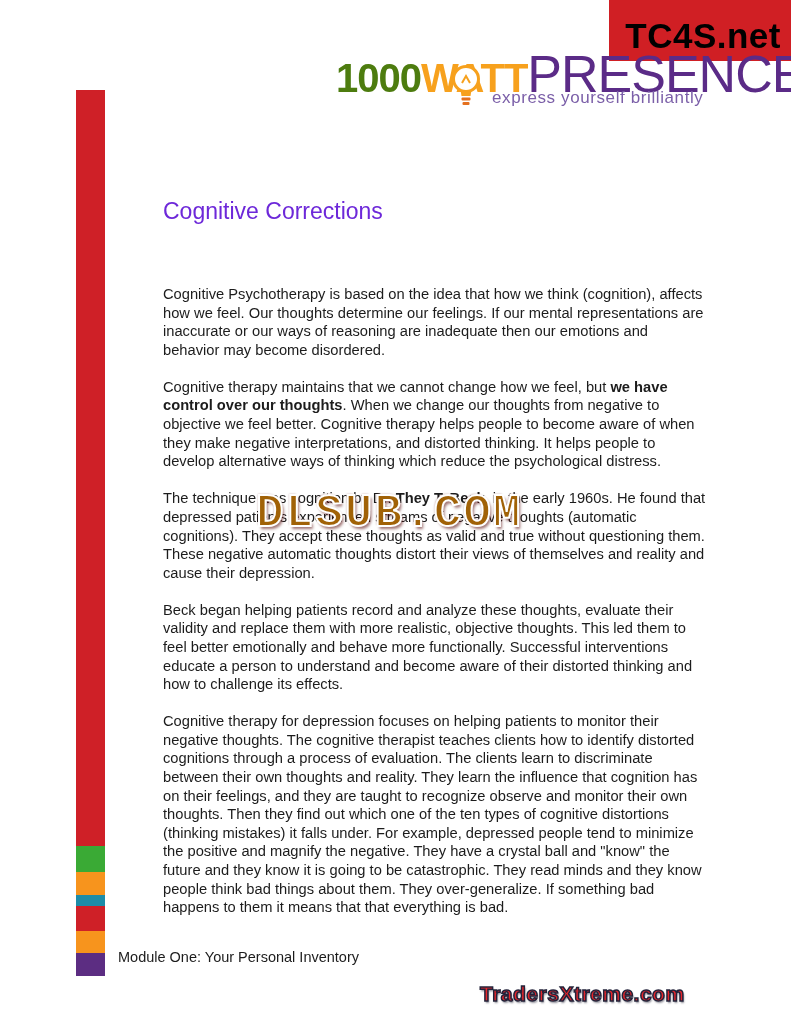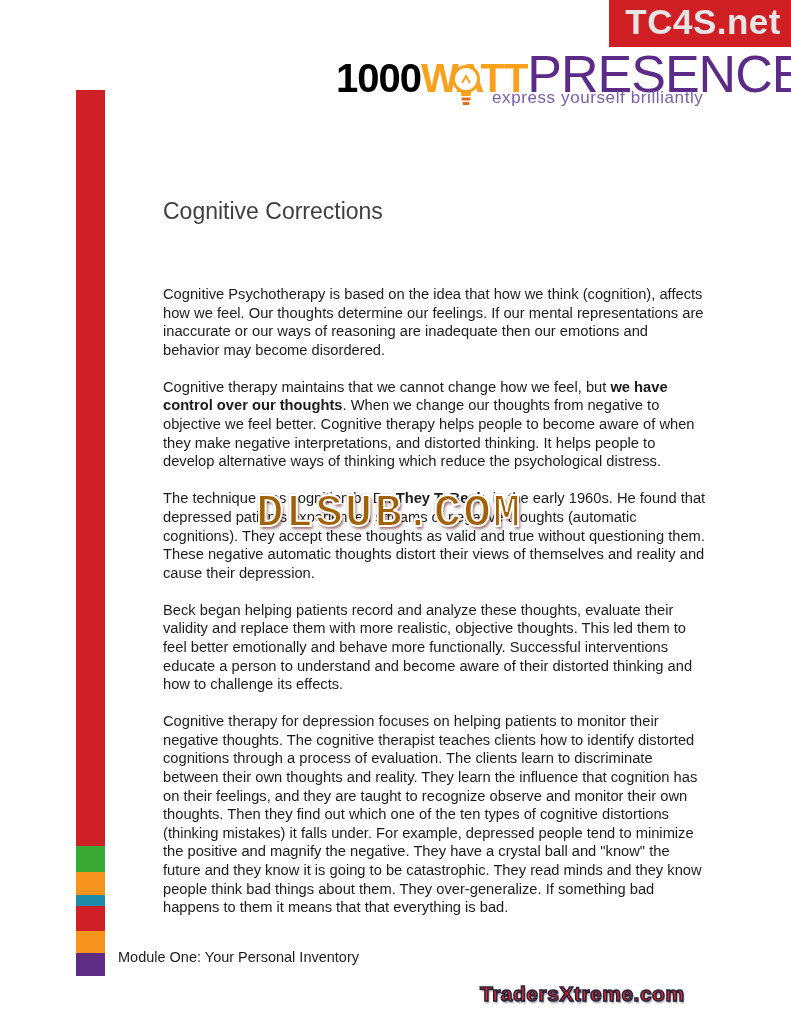--- a/index.html
+++ b/index.html
@@ -8,30 +8,30 @@
     width:791px;height:1024px;
     background:#ffffff;
     overflow:hidden;
     font-family:"Liberation Sans", sans-serif;
   }
 
   
   .tc4s{
     position:absolute;top:0;right:0;
     background:#d01f24;
-    padding:3px 10px 6px 16px;
+    padding:17px 10px 6px 16px;
     font-size:35px;font-weight:bold;
-    color:#e5e5e5;
+    color:#000000;
     letter-spacing:0.5px;
     line-height:38px;
   }
 
   
   .logo{position:absolute;top:44px;left:336px;white-space:nowrap;}
-  .logo .t1000{font-size:40px;font-weight:bold;color:#000000;letter-spacing:-1px;}
+  .logo .t1000{font-size:40px;font-weight:bold;color:#4d7c0f;letter-spacing:-1px;}
   .logo .twatt{font-size:40px;font-weight:bold;color:#f7a11d;letter-spacing:-1px;}
   .logo .tpres{font-size:52px;font-weight:normal;color:#5b2b87;letter-spacing:-1px;}
   .logo .reg{font-size:13px;color:#5b2b87;vertical-align:super;font-weight:normal;}
   .tagline{
     position:absolute;top:88px;left:492px;
     font-size:17px;color:#7b5fa8;letter-spacing:0.6px;
   }
   .bulb{position:absolute;top:62px;left:448px;}
 
   
@@ -43,21 +43,21 @@
   .bar-red2{top:906px;height:25px;background:#cf2027;}
   .bar-orange2{top:931px;height:22px;background:#f7941d;}
   .bar-purple{top:953px;height:23px;background:#5c2d82;}
 
   
   .content{
     position:absolute;left:163px;top:197px;width:543px;
     color:#1c1c1c;
   }
   .doc-title{
-    font-size:23px;font-weight:normal;color:#404040;
+    font-size:23px;font-weight:normal;color:#6d28d9;
     margin:0 0 60px 0;line-height:28px;
   }
   .content p{
     font-size:14.7px;line-height:18.6px;
     margin:0 0 18.5px 0;
   }
   .content b{font-weight:bold;}
 
   .footer-text{
     position:absolute;left:118px;top:949px;

